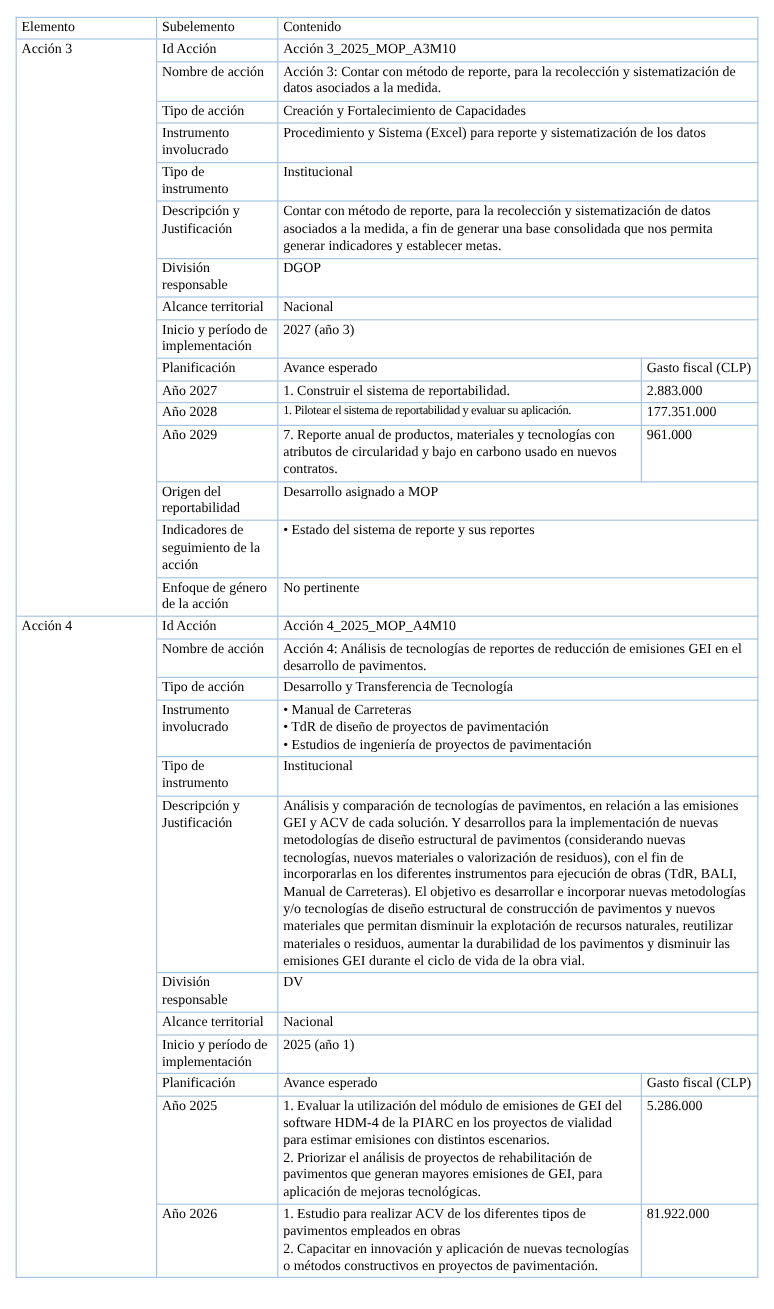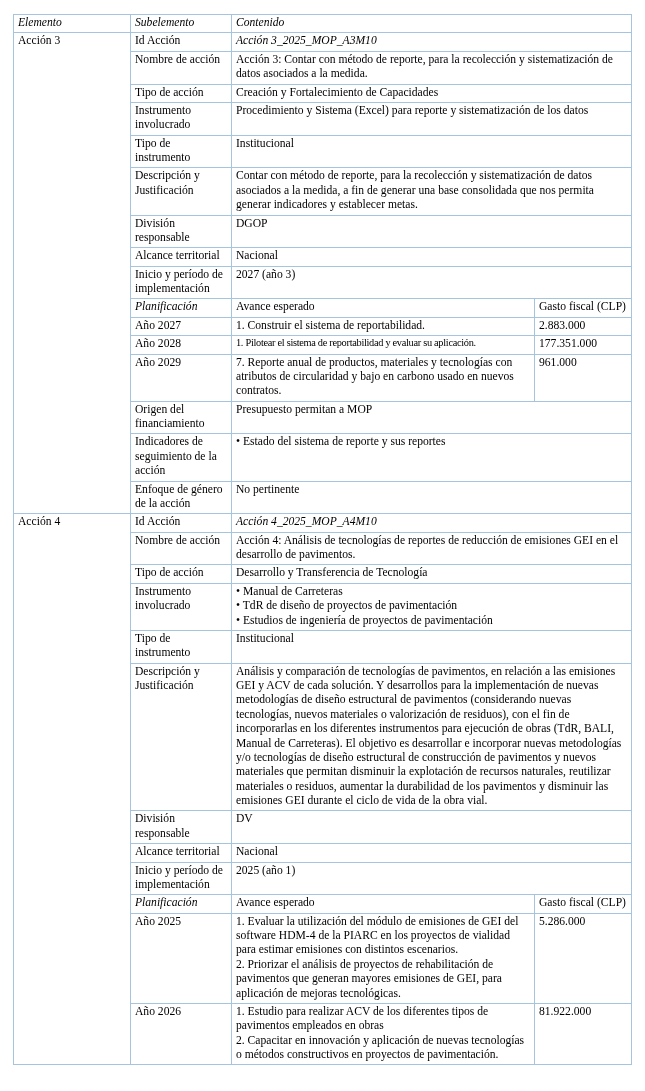--- a/index.html
+++ b/index.html
@@ -26,21 +26,21 @@
     line-height: 1.24;
     font-weight: normal;
     text-align: left;
     overflow: hidden;
   }
   col.c-elem { width: 117px; }
   col.c-sub  { width: 101px; }
   col.c-av   { width: 303px; }
   col.c-gas  { width: 97px; }
 
-  .b { font-weight: bold; font-style: italic; }
+  .b { font-weight: bold; }
   .center { text-align: center; }
   .just { text-align: justify; }
   .pre { white-space: pre-line; }
   .elem { text-align: center; font-weight: bold; }
   .lbl { padding-left: 3px; }
   .condensed {
     font-size: 10.35px;
     letter-spacing: -0.3px;
     white-space: nowrap;
   }
@@ -118,22 +118,22 @@
     <td class="lbl">Año 2028</td>
     <td class="condensed">1. Pilotear el sistema de reportabilidad y evaluar su aplicación.</td>
     <td class="gasto">177.351.000</td>
   </tr>
   <tr>
     <td class="lbl">Año 2029</td>
     <td class="just">7. Reporte anual de productos, materiales y tecnologías con atributos de circularidad y bajo en carbono usado en nuevos contratos.</td>
     <td class="gasto">961.000</td>
   </tr>
   <tr>
-    <td class="lbl">Origen del financiamiento</td>
-    <td class="center" colspan="2">Presupuesto permitan a MOP</td>
+    <td class="lbl">Origen del reportabilidad</td>
+    <td class="center" colspan="2">Desarrollo asignado a MOP</td>
   </tr>
   <tr>
     <td class="lbl">Indicadores de seguimiento de la acción</td>
     <td colspan="2">• Estado del sistema de reporte y sus reportes</td>
   </tr>
   <tr>
     <td class="lbl">Enfoque de género de la acción</td>
     <td class="center" colspan="2">No pertinente</td>
   </tr>
 

